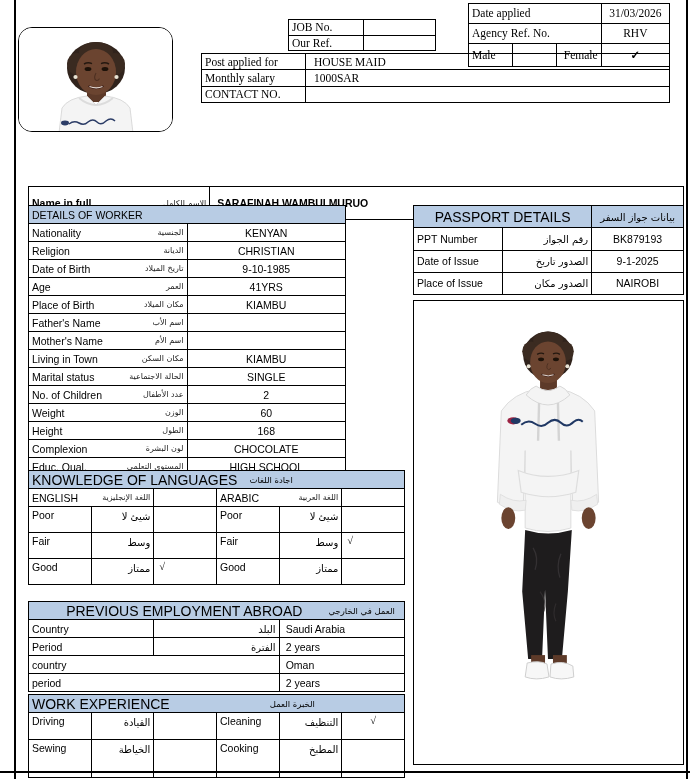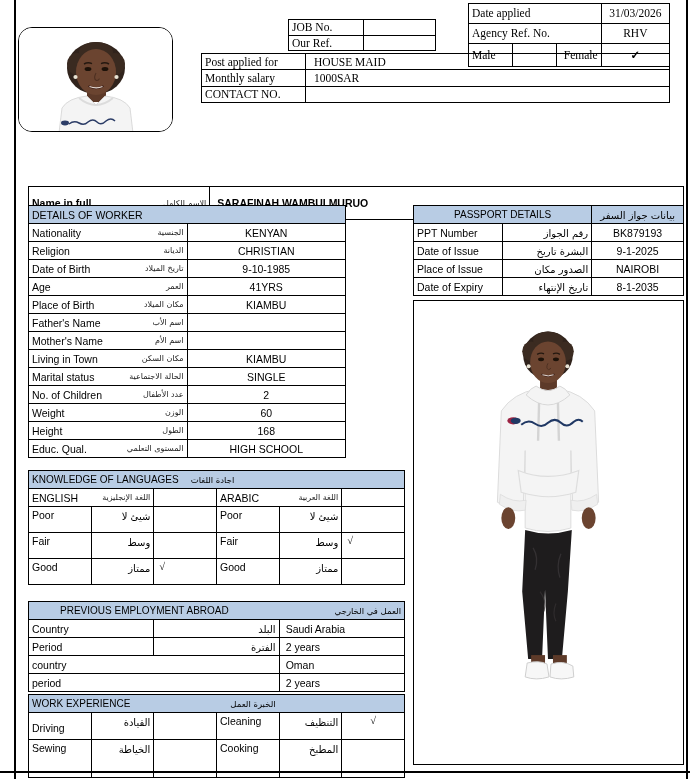--- a/index.html
+++ b/index.html
@@ -32,21 +32,21 @@
     border:1.4px solid #000;border-radius:14px;overflow:hidden;background:#fff;
   }
   .photo-right{border:1.2px solid #000;background:#fff;}
 
   
   .lbl{display:flex;align-items:center;justify-content:space-between;height:100%;}
   .lbl .en{font-size:10.5px;}
   .lbl .ar{font-size:8px;color:#1a1a1a;}
 
   .sec-title{display:flex;align-items:center;justify-content:space-between;height:100%;}
-  .sec-title .en{font-size:10px;}
+  .sec-title .en{font-size:14px;}
   .sec-title .ar{font-size:8.5px;}
 
   .tick{font-size:12px;text-align:center;font-family:"Liberation Serif",serif;}
 
   
   .rule{background:#000;}
 
   
   svg{display:block;}
 </style>
@@ -270,20 +270,29 @@
         <span class="lbl">
               <span class="en">Height</span>
               <span class="ar">الطول</span>
             </span>
       </td>
       <td class="ctr">168</td>
     </tr>
     <tr>
       <td>
         <span class="lbl">
+              <span class="en">Complexion</span>
+              <span class="ar">لون البشرة</span>
+            </span>
+      </td>
+      <td class="ctr">CHOCOLATE</td>
+    </tr>
+    <tr>
+      <td>
+        <span class="lbl">
               <span class="en">Educ. Qual.</span>
               <span class="ar">المستوى التعلمي</span>
             </span>
       </td>
       <td class="ctr">HIGH SCHOOL</td>
     </tr>
   </tbody>
     </table>
 </div>
 
@@ -300,32 +309,27 @@
         <span class="ar">بيانات جواز السفر</span>
       </td>
     </tr>
     <tr>
       <td style="width:36%;">PPT Number</td>
       <td class="rt" style="width:30%;"><span class="ar">رقم الجواز</span></td>
       <td class="ctr">BK879193</td>
     </tr>
     <tr>
       <td>Date of Issue</td>
-      <td class="rt"><span class="ar">البشرة تاريخ</span></td>
+      <td class="rt"><span class="ar">الصدور تاريخ</span></td>
       <td class="ctr">9-1-2025</td>
     </tr>
     <tr>
       <td>Place of Issue</td>
       <td class="rt"><span class="ar">الصدور مكان</span></td>
       <td class="ctr">NAIROBI</td>
-    </tr>
-    <tr>
-      <td>Date of Expiry</td>
-      <td class="rt"><span class="ar">تاريخ الإنتهاء</span></td>
-      <td class="ctr">8-1-2035</td>
     </tr>
   </tbody>
     </table>
 </div>
 
 <div class="abs photo-right" style="left:413px;top:300px;width:271px;height:465px;">
   <svg viewBox="0 0 271 465" width="269" height="463">
     <rect x="0" y="0" width="271" height="465" fill="#ffffff"></rect>
     <g transform="translate(0,-8)">
 
@@ -434,21 +438,21 @@
     </tr>
   </tbody>
     </table>
 </div>
 
 <div class="abs info" style="left:28px;top:601px;width:377px;height:82px;">
   <table>
     <tbody>
         <tr>
       <td class="hdr" colspan="3">
-        <span class="sec-title" style="justify-content:space-between;gap:26px;margin-left:28px;">
+        <span class="sec-title" style="justify-content:center;gap:26px;margin-left:28px;">
           <span class="en">PREVIOUS EMPLOYMENT ABROAD</span>
           <span class="ar">العمل في الخارجي</span>
         </span>
       </td>
     </tr>
     <tr>
       <td style="width:21%;">Country</td>
       <td class="rt" style="width:20%;"><span class="ar">البلد</span></td>
       <td style="padding-left:6px;">Saudi Arabia</td>
     </tr>
@@ -474,21 +478,21 @@
     <tbody>
         <tr>
       <td class="hdr" colspan="6">
         <span class="sec-title" style="justify-content:flex-start;gap:100px;align-items:center;">
           <span class="en">WORK EXPERIENCE</span>
           <span class="ar">الخبرة العمل</span>
         </span>
       </td>
     </tr>
     <tr style="height:27px;">
-      <td style="width:20.5%;vertical-align:top;padding-top:9px;">Driving</td>
+      <td style="width:20.5%;vertical-align:top;padding-top:2px;">Driving</td>
       <td class="rt" style="width:22.5%;vertical-align:top;padding-top:3px;"><span class="ar">القيادة</span></td>
       <td class="tick" style="width:9.8%;vertical-align:top;padding-top:2px;"></td>
       <td style="width:20.5%;vertical-align:top;padding-top:2px;">Cleaning</td>
       <td class="rt" style="width:17%;vertical-align:top;padding-top:3px;"><span class="ar">التنظيف</span></td>
       <td class="tick" style="vertical-align:top;padding-top:2px;">√</td>
     </tr>
     <tr style="height:38px;">
       <td style="vertical-align:top;padding-top:2px;">Sewing</td>
       <td class="rt" style="vertical-align:top;padding-top:3px;"><span class="ar">الخياطة</span></td>
       <td class="tick" style="vertical-align:top;padding-top:2px;"></td>

